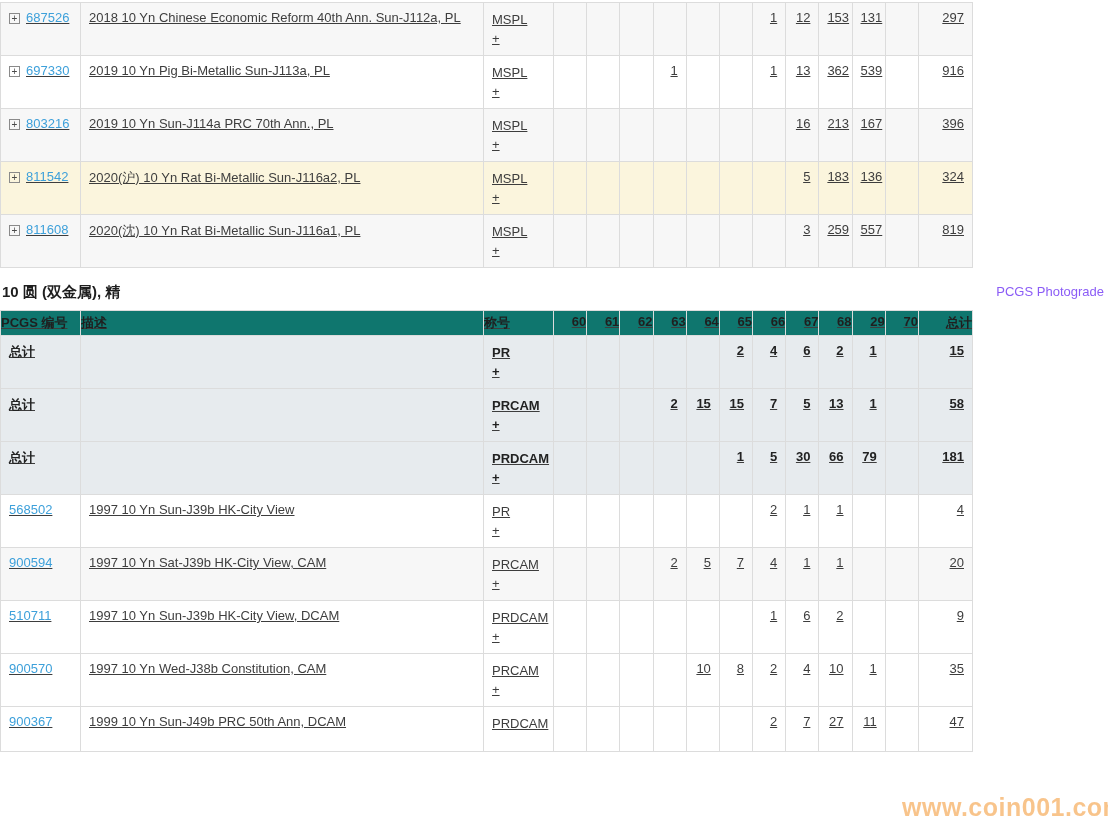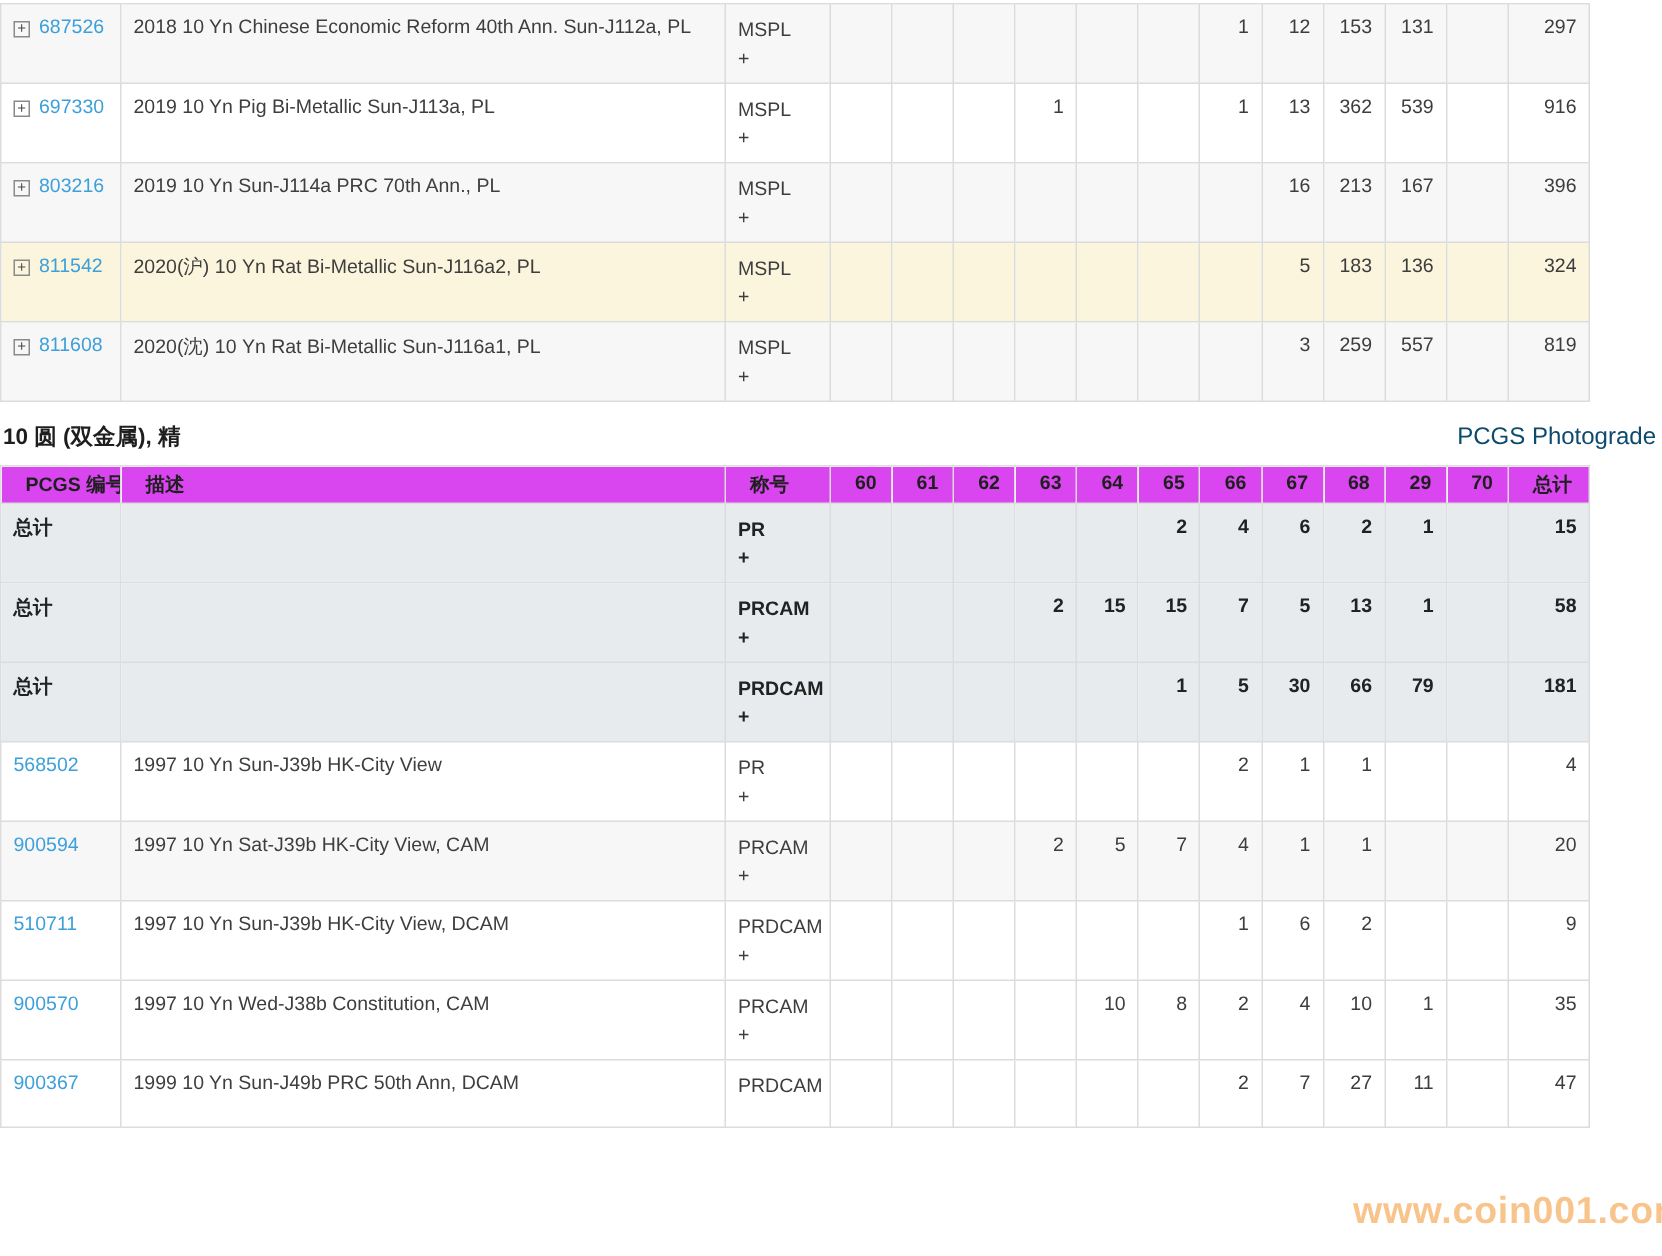--- a/index.html
+++ b/index.html
@@ -1,40 +1,40 @@
 <!DOCTYPE html>
 <html><head>
 <meta charset="utf-8">
 <style>
   html,body{margin:0;padding:0;background:#fff;}
   body{font-family:"Liberation Sans",sans-serif;color:#3d3d3d;}
   .page{position:relative;width:1108px;height:837px;overflow:hidden;box-sizing:border-box;padding-top:2px;background:#fff;}
-  table.pop-table{border-collapse:collapse;table-layout:fixed;width:1060px;}
+  table.pop-table{border-collapse:collapse;table-layout:fixed;width:973px;text-decoration:underline;}
   .pop-table th,.pop-table td{border:1px solid #dcdcdc;font-size:13px;vertical-align:top;overflow:hidden;white-space:nowrap;box-sizing:border-box;}
-  .pop-table th{font-weight:bold;color:#1f1f1f;padding:3px 16px;background:#d946ef;}
+  .pop-table th{font-weight:bold;color:#1f1f1f;padding:3px 0;background:#0f766e;}
   .pop-table td{padding:7px 8px;}
   #t2head tr{height:24px;}
   .pop-table tbody tr{height:45px;}
   tr.total-row{height:47px;}
   .th-left{text-align:left;}
   .th-right{text-align:right;}
   td.num{padding-left:8px;}
   .expand{display:inline-block;width:9px;height:9px;border:1px solid #8a8a8a;line-height:9px;font-size:10px;text-align:center;color:#4a4a4a;margin-right:6px;position:relative;top:0px;}
   a.lnk{color:#3da0da;text-decoration:none;cursor:pointer;}
   td.desc{color:#3e3e3e;}
   td.desig{padding-right:2px;}
   .dline{line-height:19px;}
   td.gval{text-align:right;}
   tr.alt td{background:#f7f7f7;}
   tr.hl td{background:#fbf5dd;}
   tr.total-row td{background:#e7ebee;font-weight:bold;color:#222;}
   .tlabel{font-weight:bold;color:#222;}
   .section-head{display:flex;justify-content:space-between;align-items:center;padding:13px 4px 8px 2px;height:21px;}
   .section-title{font-size:15px;font-weight:bold;color:#1e1e1e;margin:0;line-height:20px;}
-  .pg-link{font-size:16px;color:#0c4a6e;text-decoration:none;cursor:pointer;line-height:18px;}
+  .pg-link{font-size:13px;color:#8b5cf6;text-decoration:none;cursor:pointer;line-height:18px;}
   .watermark{position:absolute;left:902px;top:793px;font-size:25px;font-weight:bold;color:#f07d00;opacity:0.45;white-space:nowrap;pointer-events:none;letter-spacing:0.5px;}
 </style>
 </head>
 <body>
 
 <div class="page">
 
   <table class="pop-table" id="table1">
     <colgroup>
       <col style="width:80px">

